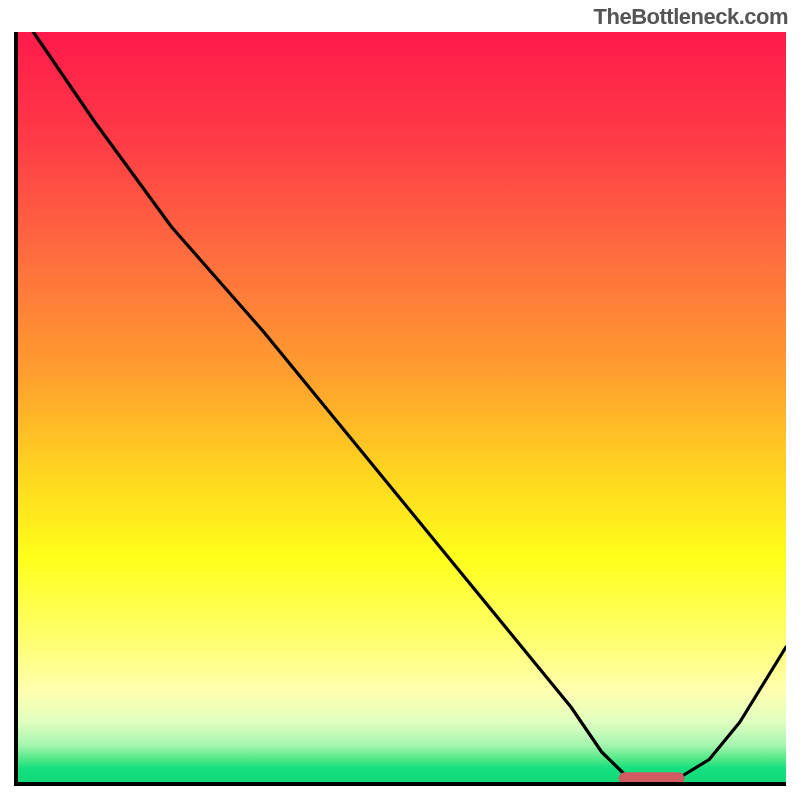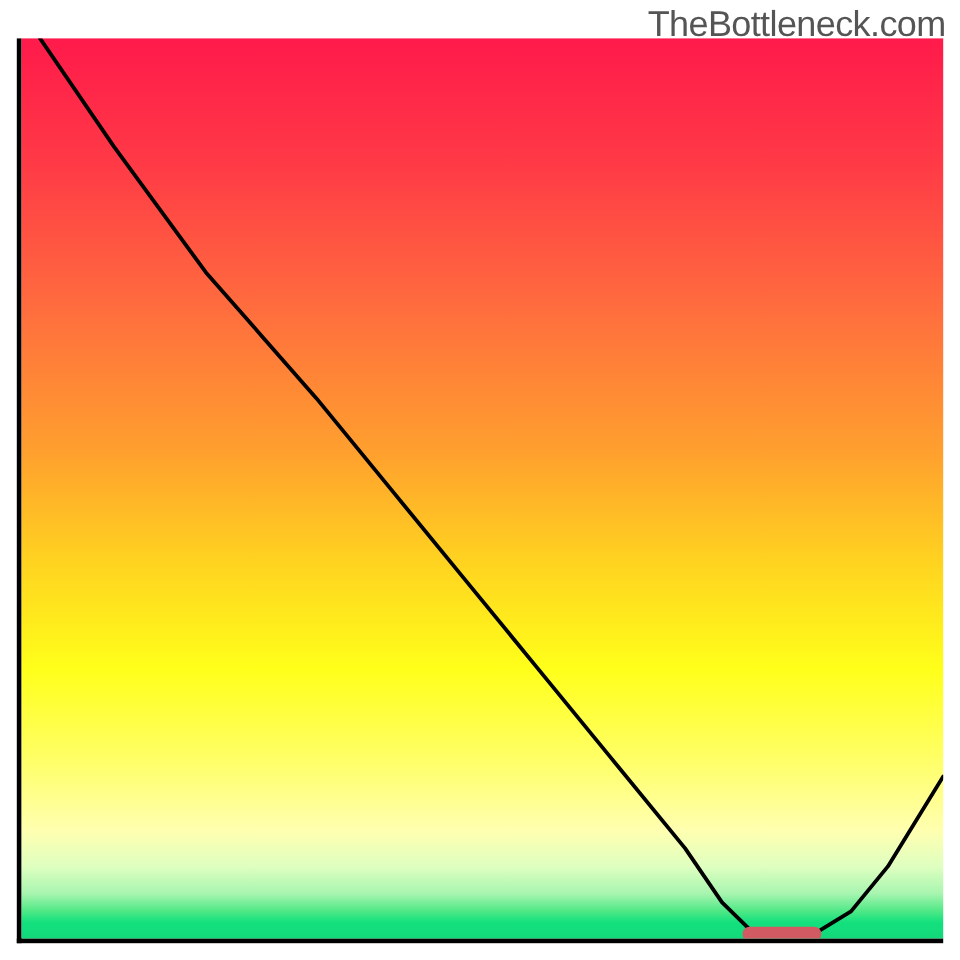--- a/index.html
+++ b/index.html
@@ -13,22 +13,22 @@
   }
   .frame {
     position: relative;
     width: 800px;
     height: 800px;
   }
   .watermark {
     position: absolute;
     top: 4px;
     right: 12px;
-    font-size: 30px;
-    font-weight: 400;
+    font-size: 22px;
+    font-weight: 700;
     color: #555;
     letter-spacing: -0.5px;
     z-index: 20;
   }
   .plot-wrap {
     position: absolute;
     left: 14px;
     top: 32px;
     width: 772px;
     height: 754px;

